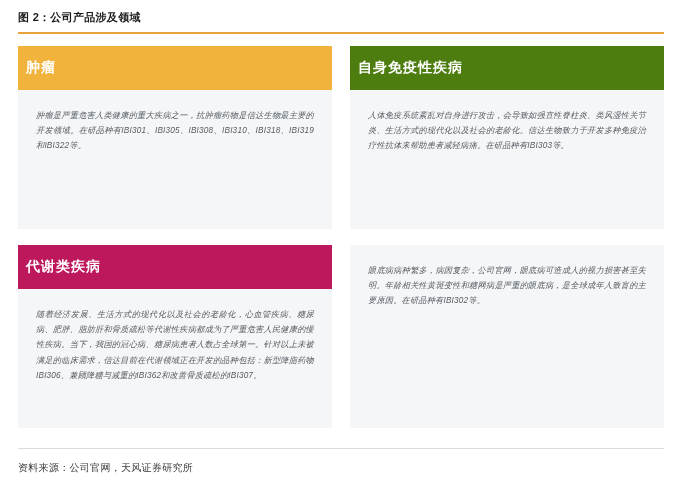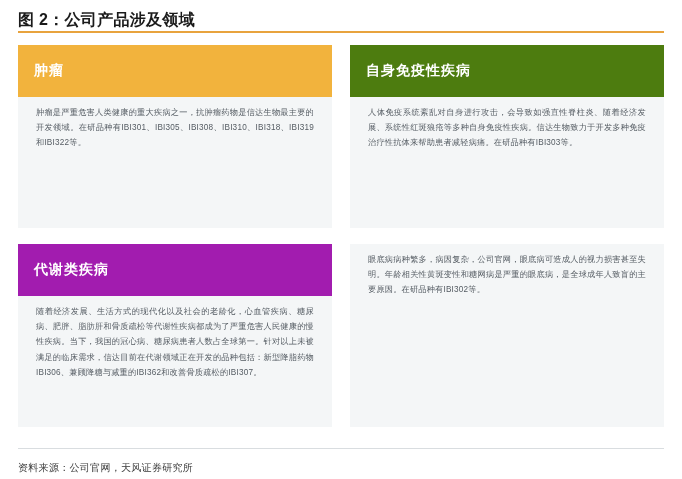--- a/index.html
+++ b/index.html
@@ -15,25 +15,26 @@
     overflow: hidden;
   }
   .page {
     position: relative;
     width: 682px;
     height: 479px;
     box-sizing: border-box;
     padding: 0 18px;
   }
   .fig-title {
-    font-size: 16px;
+    font-size: 11px;
     font-weight: bold;
     color: #1a1a1a;
     letter-spacing: 0.3px;
     padding-top: 10px;
+    padding-bottom: 7px;
   }
   .title-rule {
     height: 2px;
     background: #e8a33d;
     width: 646px;
     margin-bottom: 0px;
   }
   .grid {
     margin-top: 12px;
     display: grid;
@@ -41,39 +42,40 @@
     gap: 16px 18px;
     width: 646px;
   }
   .card {
     background: #f4f6f7;
     display: flex;
     flex-direction: column;
     min-height: 183px;
   }
   .card-head {
-    height: 52px;
+    height: 44px;
     display: flex;
     align-items: center;
-    padding-left: 16px;
+    padding-left: 8px;
     box-sizing: border-box;
   }
   .card-head-label {
     color: #ffffff;
     font-size: 14px;
     font-weight: bold;
     letter-spacing: 1px;
   }
   .card-body {
-    padding: 8px 18px 16px 18px;
+    padding: 18px 18px 16px 18px;
     font-size: 8.2px;
     line-height: 1.85;
     color: #555c63;
     text-align: justify;
     letter-spacing: 0.2px;
+    font-style: italic;
   }
   .footer-rule {
     position: absolute;
     left: 18px;
     bottom: 30px;
     width: 646px;
     height: 1px;
     background: #d9dde0;
   }
   .footer-text {
@@ -99,25 +101,25 @@
       <div class="card-head" style="background:#f2b33d;">
         <span class="card-head-label">肿瘤</span>
       </div>
       <div class="card-body">肿瘤是严重危害人类健康的重大疾病之一，抗肿瘤药物是信达生物最主要的开发领域。在研品种有IBI301、IBI305、IBI308、IBI310、IBI318、IBI319和IBI322等。</div>
     </div>
 
     <div class="card">
       <div class="card-head" style="background:#4d7c0f;">
         <span class="card-head-label">自身免疫性疾病</span>
       </div>
-      <div class="card-body">人体免疫系统紊乱对自身进行攻击，会导致如强直性脊柱炎、随着经济发展、系统性红斑狼疮等多种自身免疫性疾病。信达生物致力于开发多种免疫治疗性抗体来帮助患者减轻病痛。在研品种有IBI303等。</div>
+      <div class="card-body">人体免疫系统紊乱对自身进行攻击，会导致如强直性脊柱炎、类风湿性关节炎、生活方式的现代化以及社会的老龄化。信达生物致力于开发多种免疫治疗性抗体来帮助患者减轻病痛。在研品种有IBI303等。</div>
     </div>
 
     <div class="card">
-      <div class="card-head" style="background:#a21caf;">
+      <div class="card-head" style="background:#be185d;">
         <span class="card-head-label">代谢类疾病</span>
       </div>
       <div class="card-body">随着经济发展、生活方式的现代化以及社会的老龄化，心血管疾病、糖尿病、肥胖、脂肪肝和骨质疏松等代谢性疾病都成为了严重危害人民健康的慢性疾病。当下，我国的冠心病、糖尿病患者人数占全球第一。针对以上未被满足的临床需求，信达目前在代谢领域正在开发的品种包括：新型降脂药物IBI306、兼顾降糖与减重的IBI362和改善骨质疏松的IBI307。</div>
     </div>
 
     <div class="card">
       <div class="card-body">眼底病病种繁多，病因复杂，公司官网，眼底病可造成人的视力损害甚至失明。年龄相关性黄斑变性和糖网病是严重的眼底病，是全球成年人致盲的主要原因。在研品种有IBI302等。</div>
     </div>
 
   </div>

